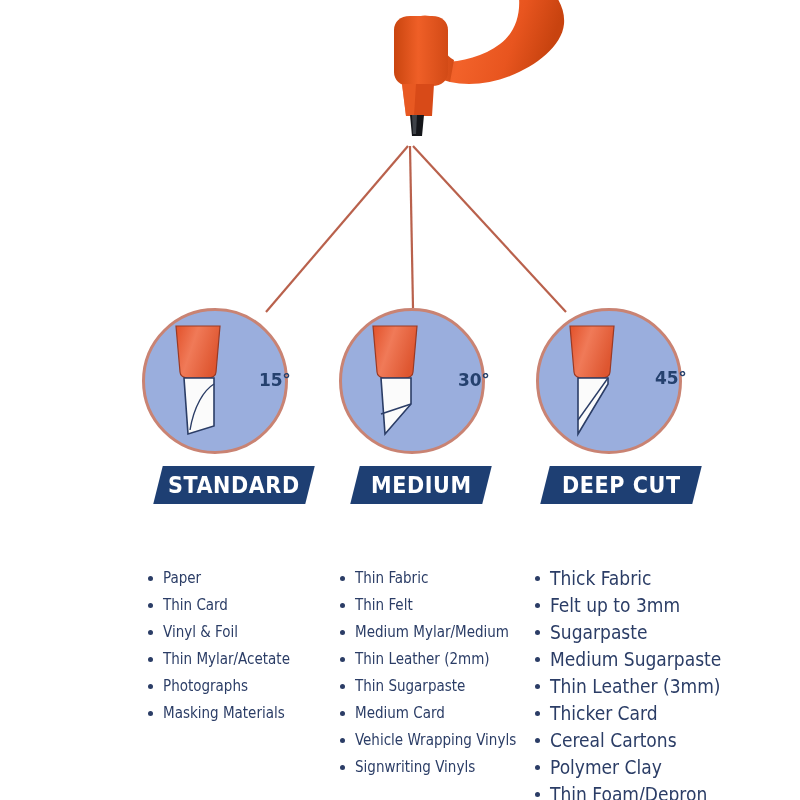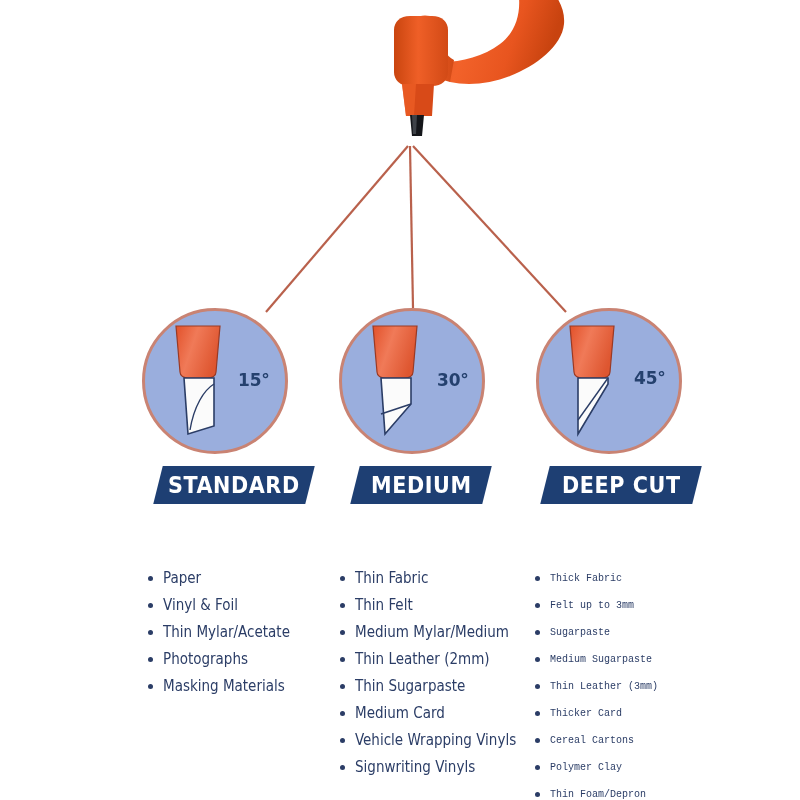--- a/index.html
+++ b/index.html
@@ -33,20 +33,21 @@
     box-sizing:border-box;
   }
   .bladeart{position:absolute;left:0;top:0;width:152px;height:152px;}
   .deg{
     position:absolute;
     color:#25416e;
     font-weight:bold;
     font-size:17px;
     letter-spacing:-0.2px;
     font-family:"DejaVu Sans", sans-serif;
+    margin-left:21px;
   }
   .n0 .deg{left:96px;top:62px;}
   .n1 .deg{left:98px;top:62px;}
   .n2 .deg{left:98px;top:60px;}
 
   
   .banners{position:absolute;left:0;top:466px;width:800px;height:44px;}
   .banner{
     position:absolute;top:0;height:38px;
     background:#1e3f73;
@@ -80,21 +81,21 @@
     padding-left:15px;
     font-family:"DejaVu Sans Condensed","Liberation Sans Narrow","Liberation Sans", sans-serif;
     font-stretch:condensed;
   }
   ul.mat li::before{
     content:"";
     position:absolute;left:0;top:11px;
     width:5px;height:5px;border-radius:50%;
     background:#2b3d66;
   }
-  .col.c2 ul.mat li{font-size:10px;font-family:Liberation Mono, monospace;}
+  .col.c2 ul.mat li{font-size:19px;}
 </style>
 </head>
 <body>
 
 <div id="stage">
 
   <div class="tool">
     <svg viewBox="0 0 270 160" width="270" height="160">
       <defs>
         <linearGradient id="gOrange" x1="0" y1="0" x2="1" y2="0.3">
@@ -203,20 +204,21 @@
     </div>
     <div class="banner b2">
       <span>DEEP CUT</span>
     </div>
   </div>
 
   <div class="lists">
     <div class="col c0">
       <ul class="mat">
           <li>Paper</li>
+          <li>Thin Card</li>
           <li>Vinyl &amp; Foil</li>
           <li>Thin Mylar/Acetate</li>
           <li>Photographs</li>
           <li>Masking Materials</li>
         </ul>
     </div>
     <div class="col c1">
       <ul class="mat">
           <li>Thin Fabric</li>
           <li>Thin Felt</li>

